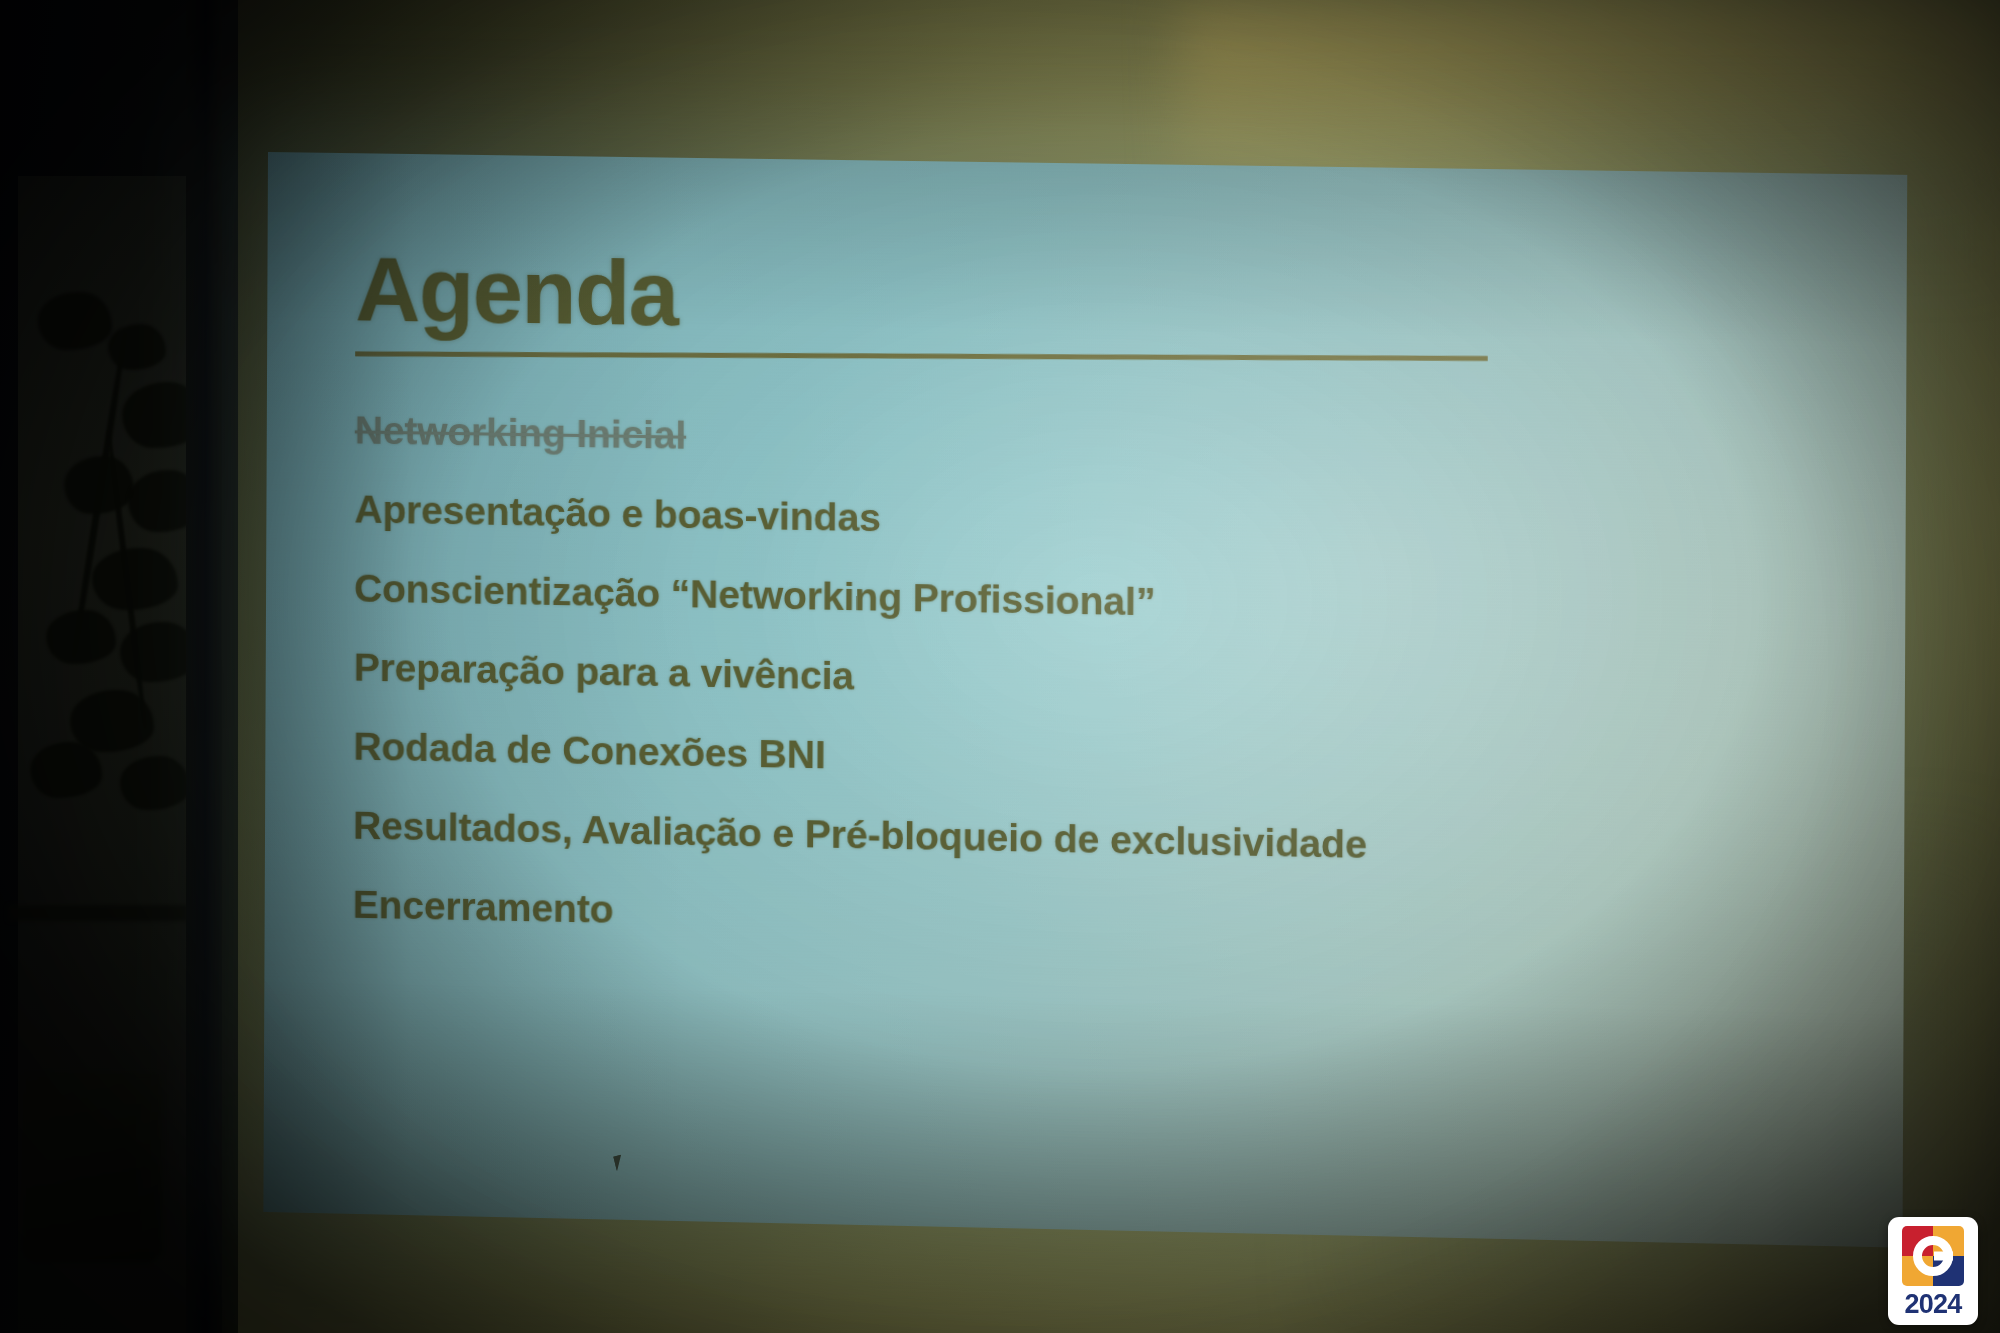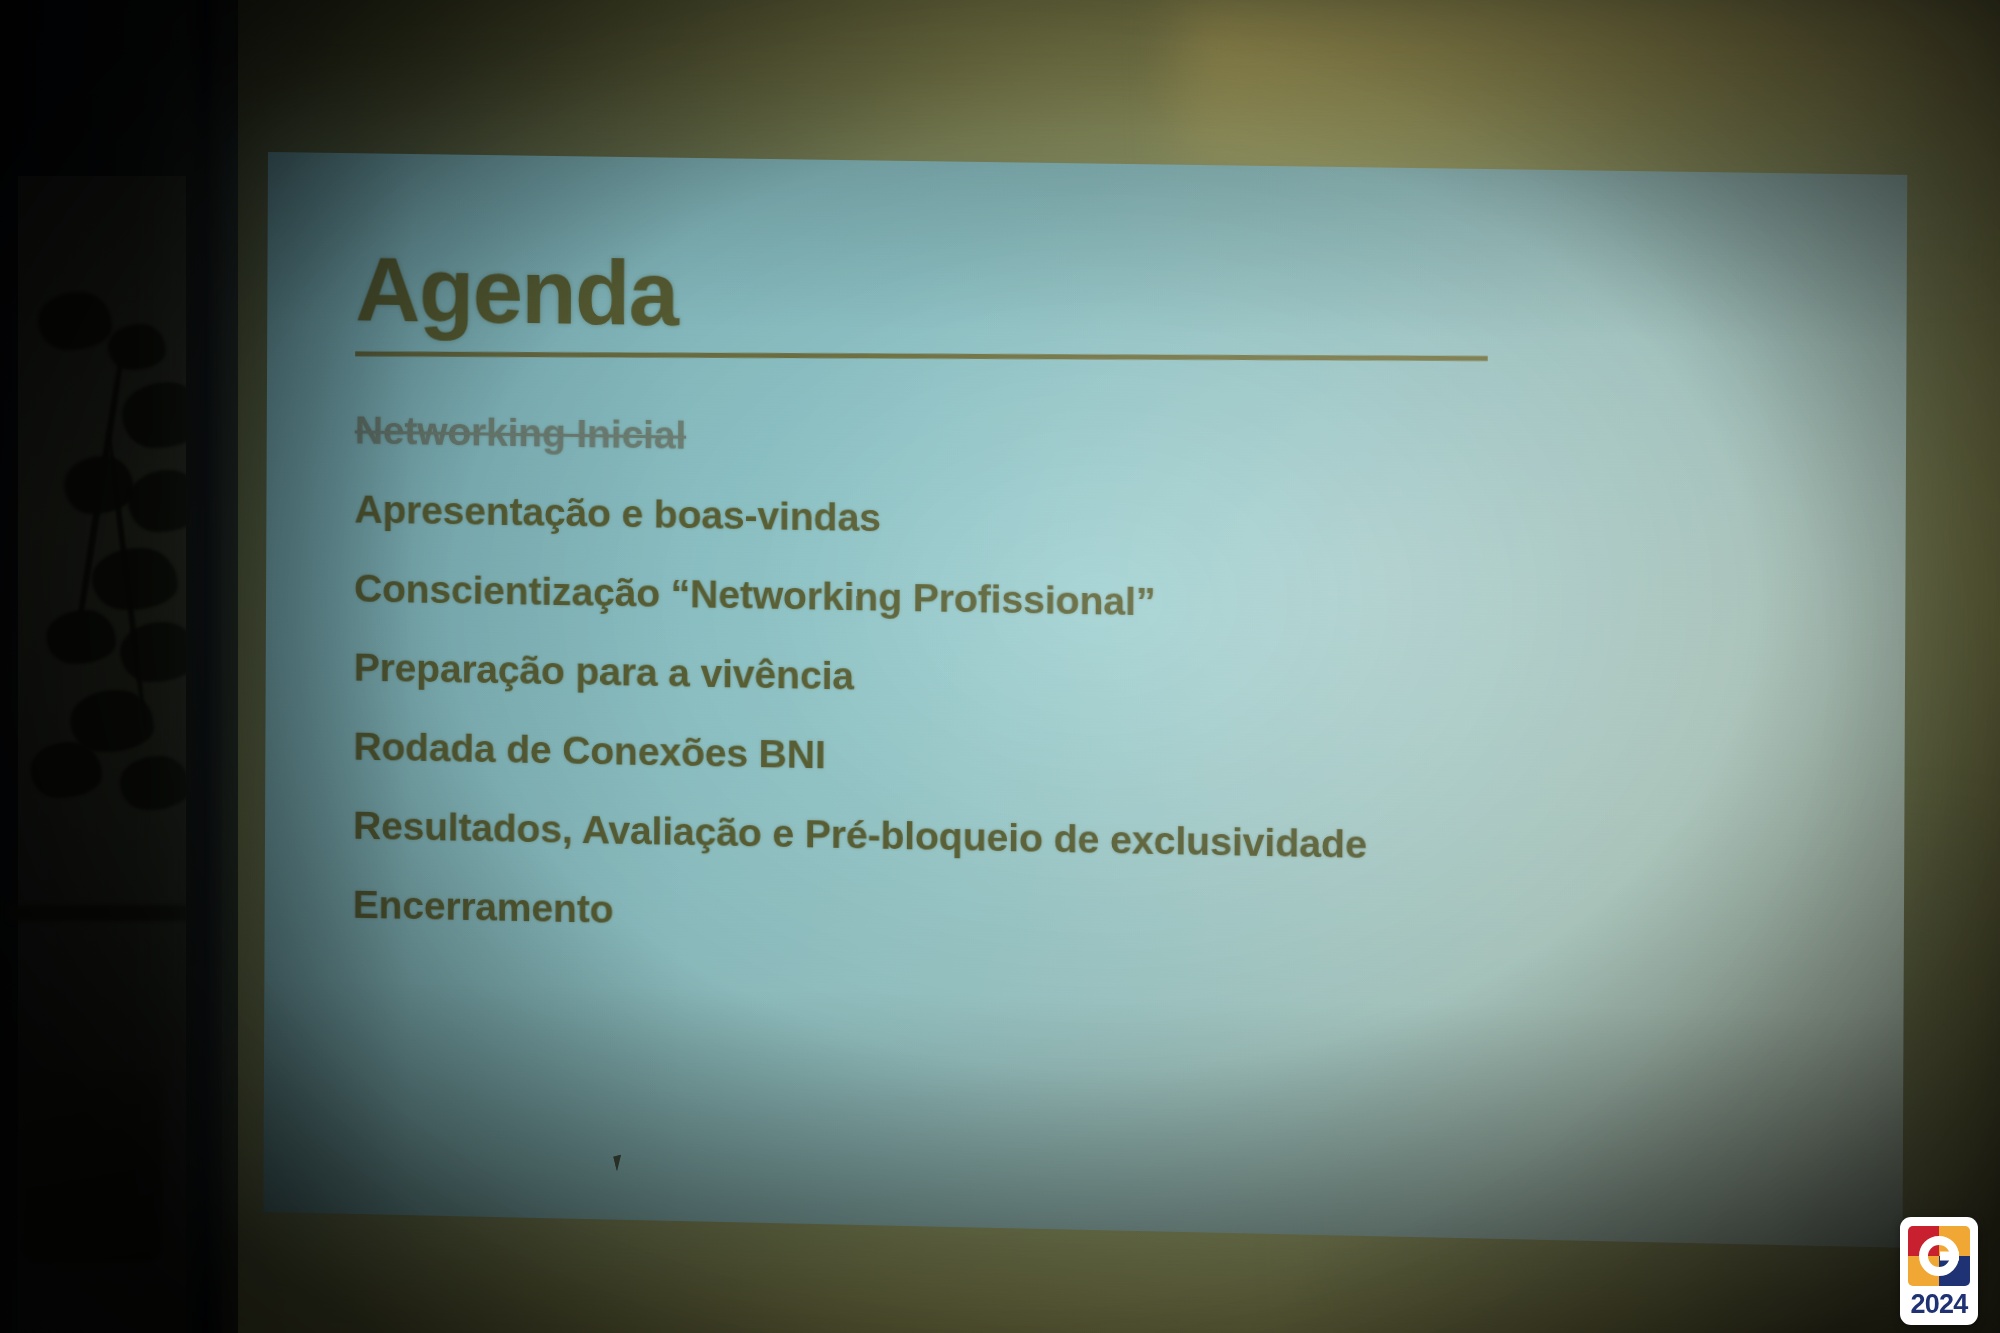--- a/index.html
+++ b/index.html
@@ -215,21 +215,21 @@
     width: 0; height: 0;
     border-left: 7px solid #2d3424;
     border-bottom: 14px solid transparent;
   }
 
   
   .watermark {
     position: absolute;
     right: 22px;
     bottom: 8px;
-    width: 78px;
+    width: 90px;
     height: 108px;
     background: #ffffff;
     border-radius: 11px;
     box-shadow: 0 2px 8px rgba(0,0,0,0.35);
     display: flex;
     flex-direction: column;
     align-items: center;
     justify-content: flex-start;
     padding-top: 9px;
     box-sizing: border-box;

